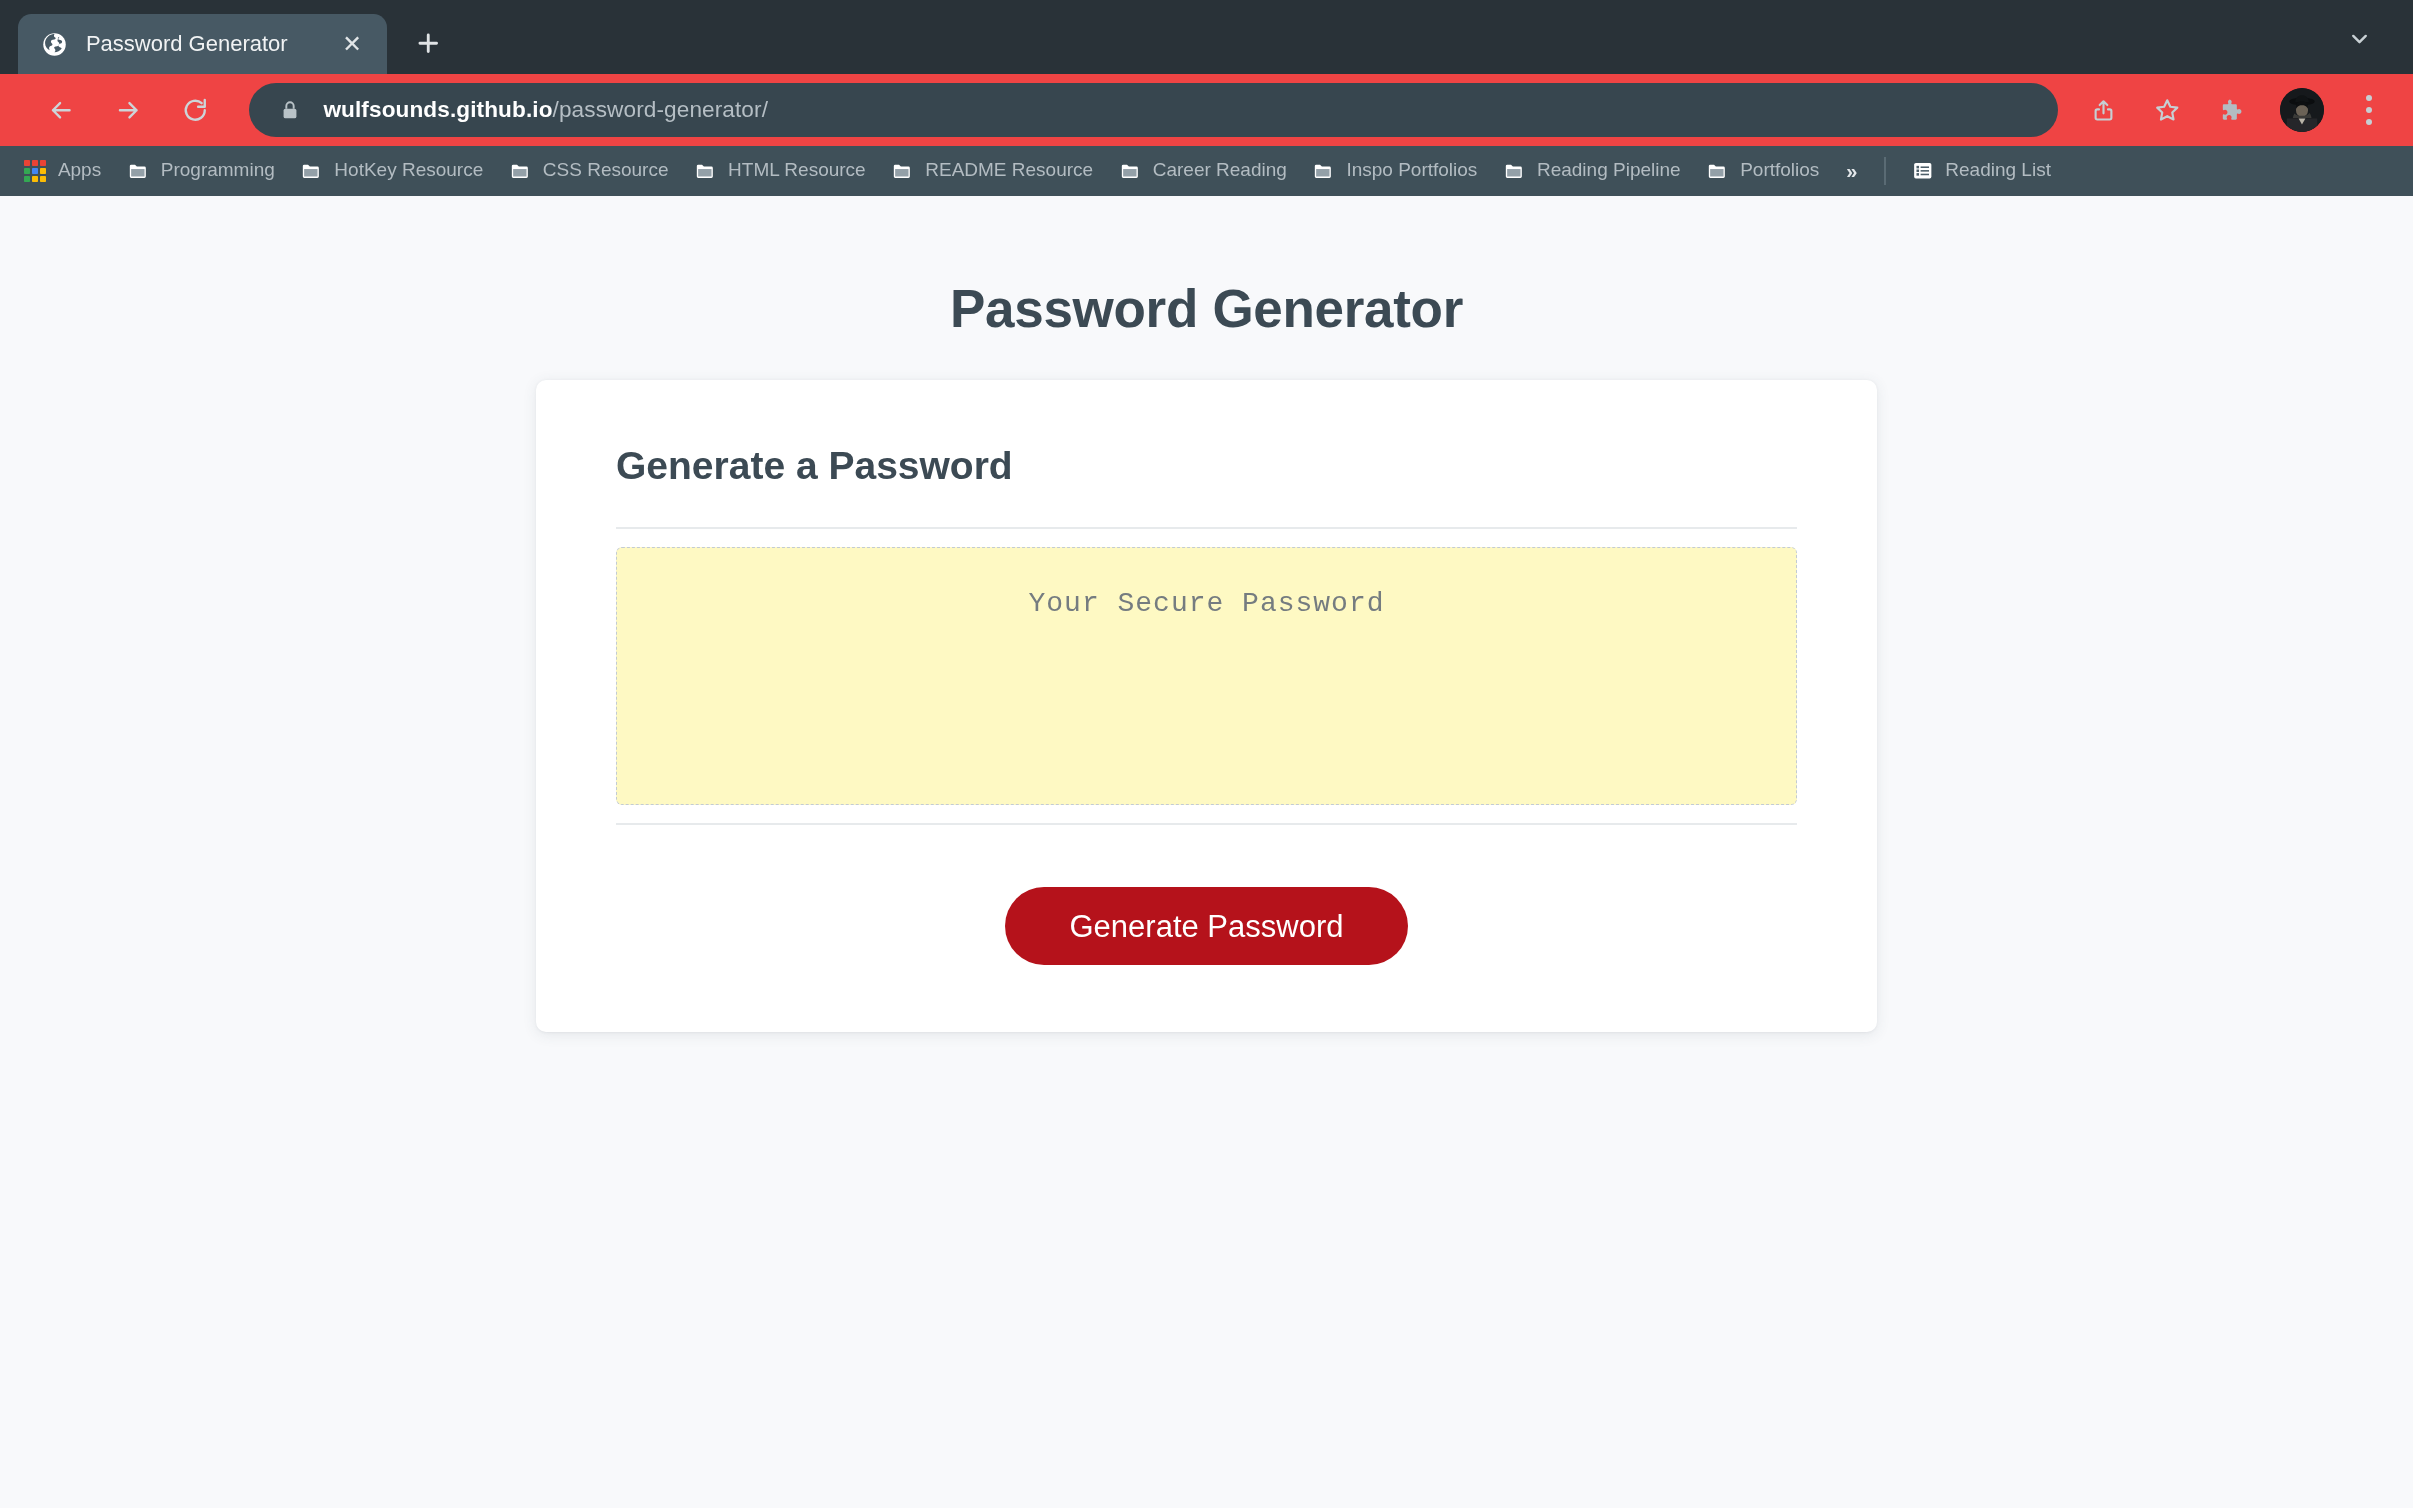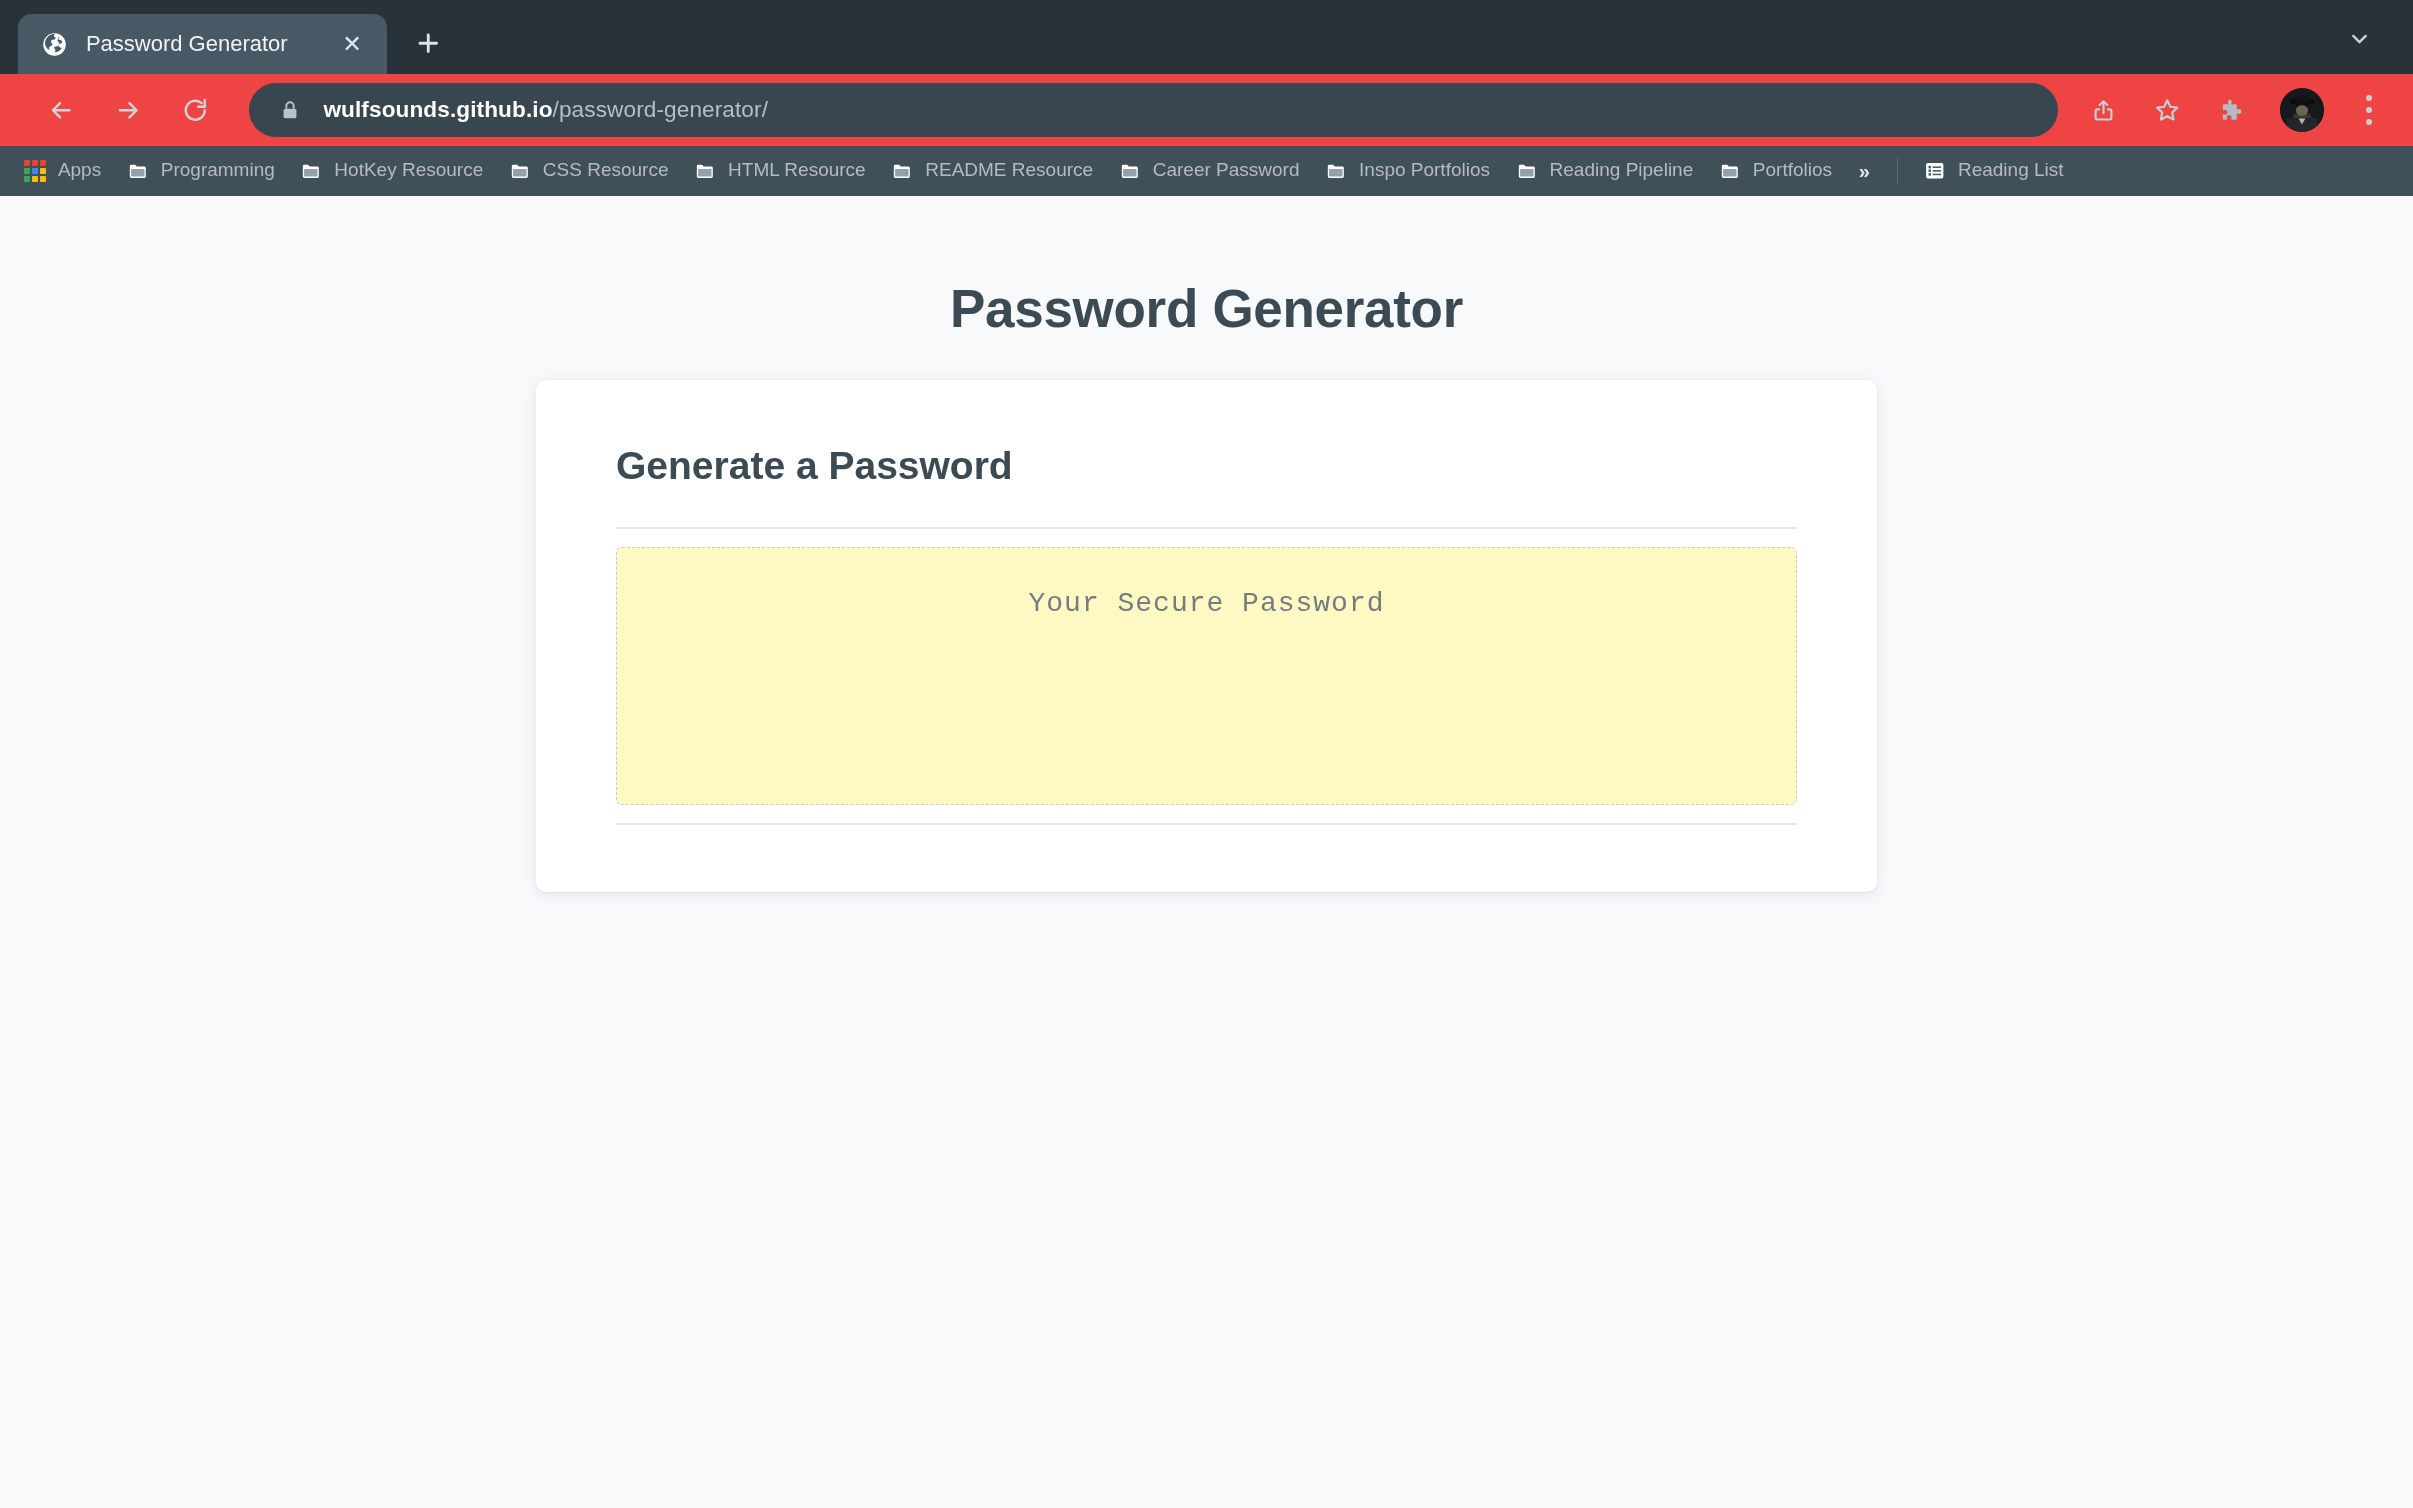--- a/index.html
+++ b/index.html
@@ -473,21 +473,21 @@
       <span class="bm-label">README Resource</span>
     </div>
 
     <div class="bm">
       <span class="bm-icon">
         <svg width="22.6" height="22.6" viewBox="0 0 24 24" aria-hidden="true">
           <path d="M3 6.5a1.5 1.5 0 0 1 1.5-1.5h4l2 2h8A1.5 1.5 0 0 1 20 8.5v9A1.5 1.5 0 0 1 18.5 19h-14A1.5 1.5 0 0 1 3 17.5z" fill="#ffffff"></path>
           <path d="M4.4 9.6h14.2v7.9H4.4z" fill="#93a0a8"></path>
         </svg>
       </span>
-      <span class="bm-label">Career Password</span>
+      <span class="bm-label">Career Reading</span>
     </div>
 
     <div class="bm">
       <span class="bm-icon">
         <svg width="22.6" height="22.6" viewBox="0 0 24 24" aria-hidden="true">
           <path d="M3 6.5a1.5 1.5 0 0 1 1.5-1.5h4l2 2h8A1.5 1.5 0 0 1 20 8.5v9A1.5 1.5 0 0 1 18.5 19h-14A1.5 1.5 0 0 1 3 17.5z" fill="#ffffff"></path>
           <path d="M4.4 9.6h14.2v7.9H4.4z" fill="#93a0a8"></path>
         </svg>
       </span>
       <span class="bm-label">Inspo Portfolios</span>
@@ -542,16 +542,19 @@
       <h2 class="card-title">Generate a Password</h2>
 
       <hr class="rule">
 
       <div class="password-area">
         <span class="password-placeholder">Your Secure Password</span>
       </div>
 
       <hr class="rule">
 
+      <div class="btn-row">
+        <button class="generate-btn">Generate Password</button>
+      </div>
     </div>
   </div>
 </div>
 
 
 </body></html>

